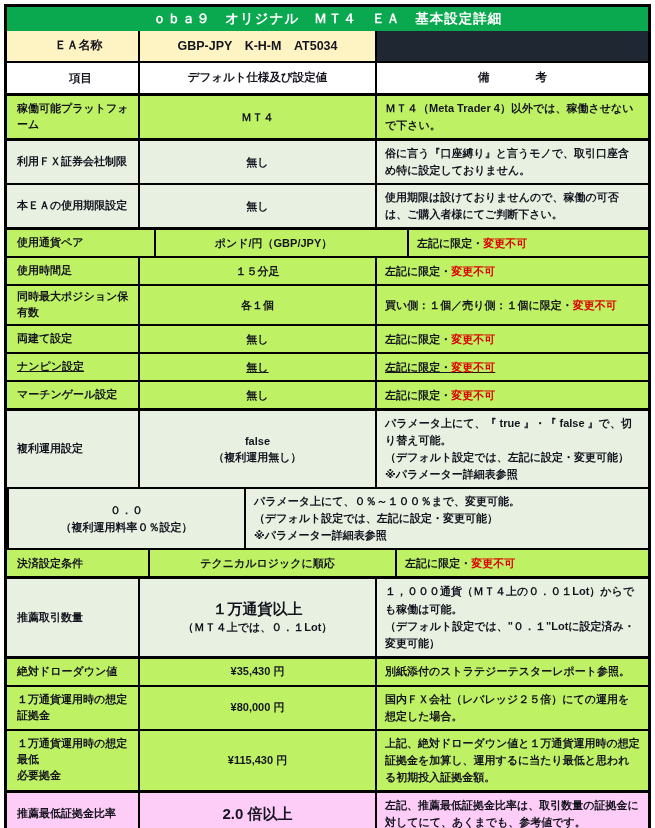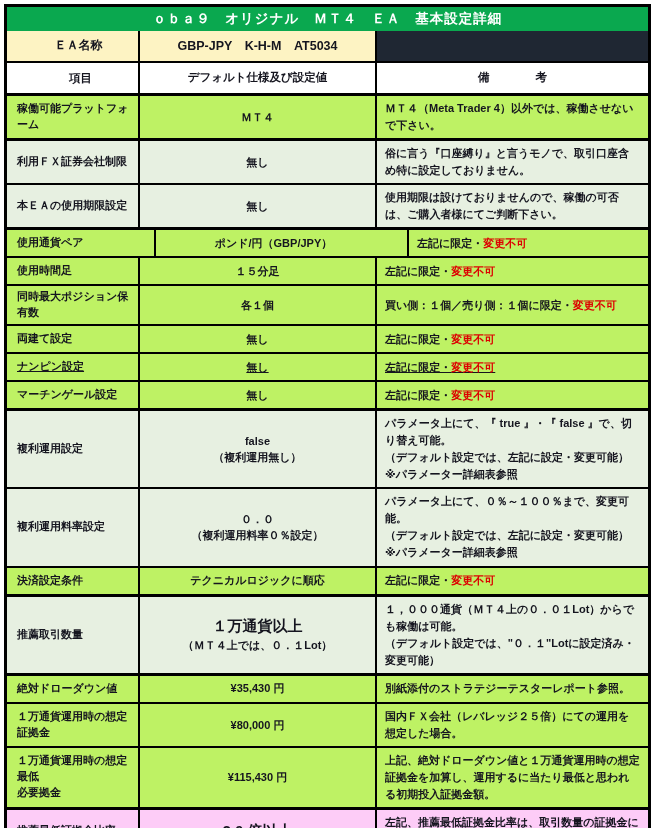--- a/index.html
+++ b/index.html
@@ -160,32 +160,31 @@
             <div class="vline">false</div>
             <div class="vline">（複利運用無し）</div>
           </div>
           <div class="cell c-remark">
             <div class="rline"><span>パラメータ上にて、『 true 』・『 false 』で、切り替え可能。</span></div>
             <div class="rline"><span>（デフォルト設定では、左記に設定・変更可能）</span></div>
             <div class="rline"><span>※パラメーター詳細表参照</span></div>
           </div>
         </div>
         <div class="trow bg-green" style="min-height: 50px;">
-          <div class="cell c-item">複利運用料率設定</div>
           <div class="cell c-value">
             <div class="vline">０．０</div>
             <div class="vline">（複利運用料率０％設定）</div>
           </div>
           <div class="cell c-remark">
             <div class="rline"><span>パラメータ上にて、０％～１００％まで、変更可能。</span></div>
             <div class="rline"><span>（デフォルト設定では、左記に設定・変更可能）</span></div>
             <div class="rline"><span>※パラメーター詳細表参照</span></div>
           </div>
         </div>
-        <div class="trow bg-white" style="min-height: 26px;">
+        <div class="trow bg-white" style="min-height: 26px; gap: 10px;">
           <div class="cell c-item">決済設定条件</div>
           <div class="cell c-value">
             <div class="vline">テクニカルロジックに順応</div>
           </div>
           <div class="cell c-remark">
             <div class="rline"><span>左記に限定・</span><span class="red">変更不可</span></div>
           </div>
         </div>
         <div class="trow bg-green thick" style="min-height: 44px;">
           <div class="cell c-item">推薦取引数量</div>

